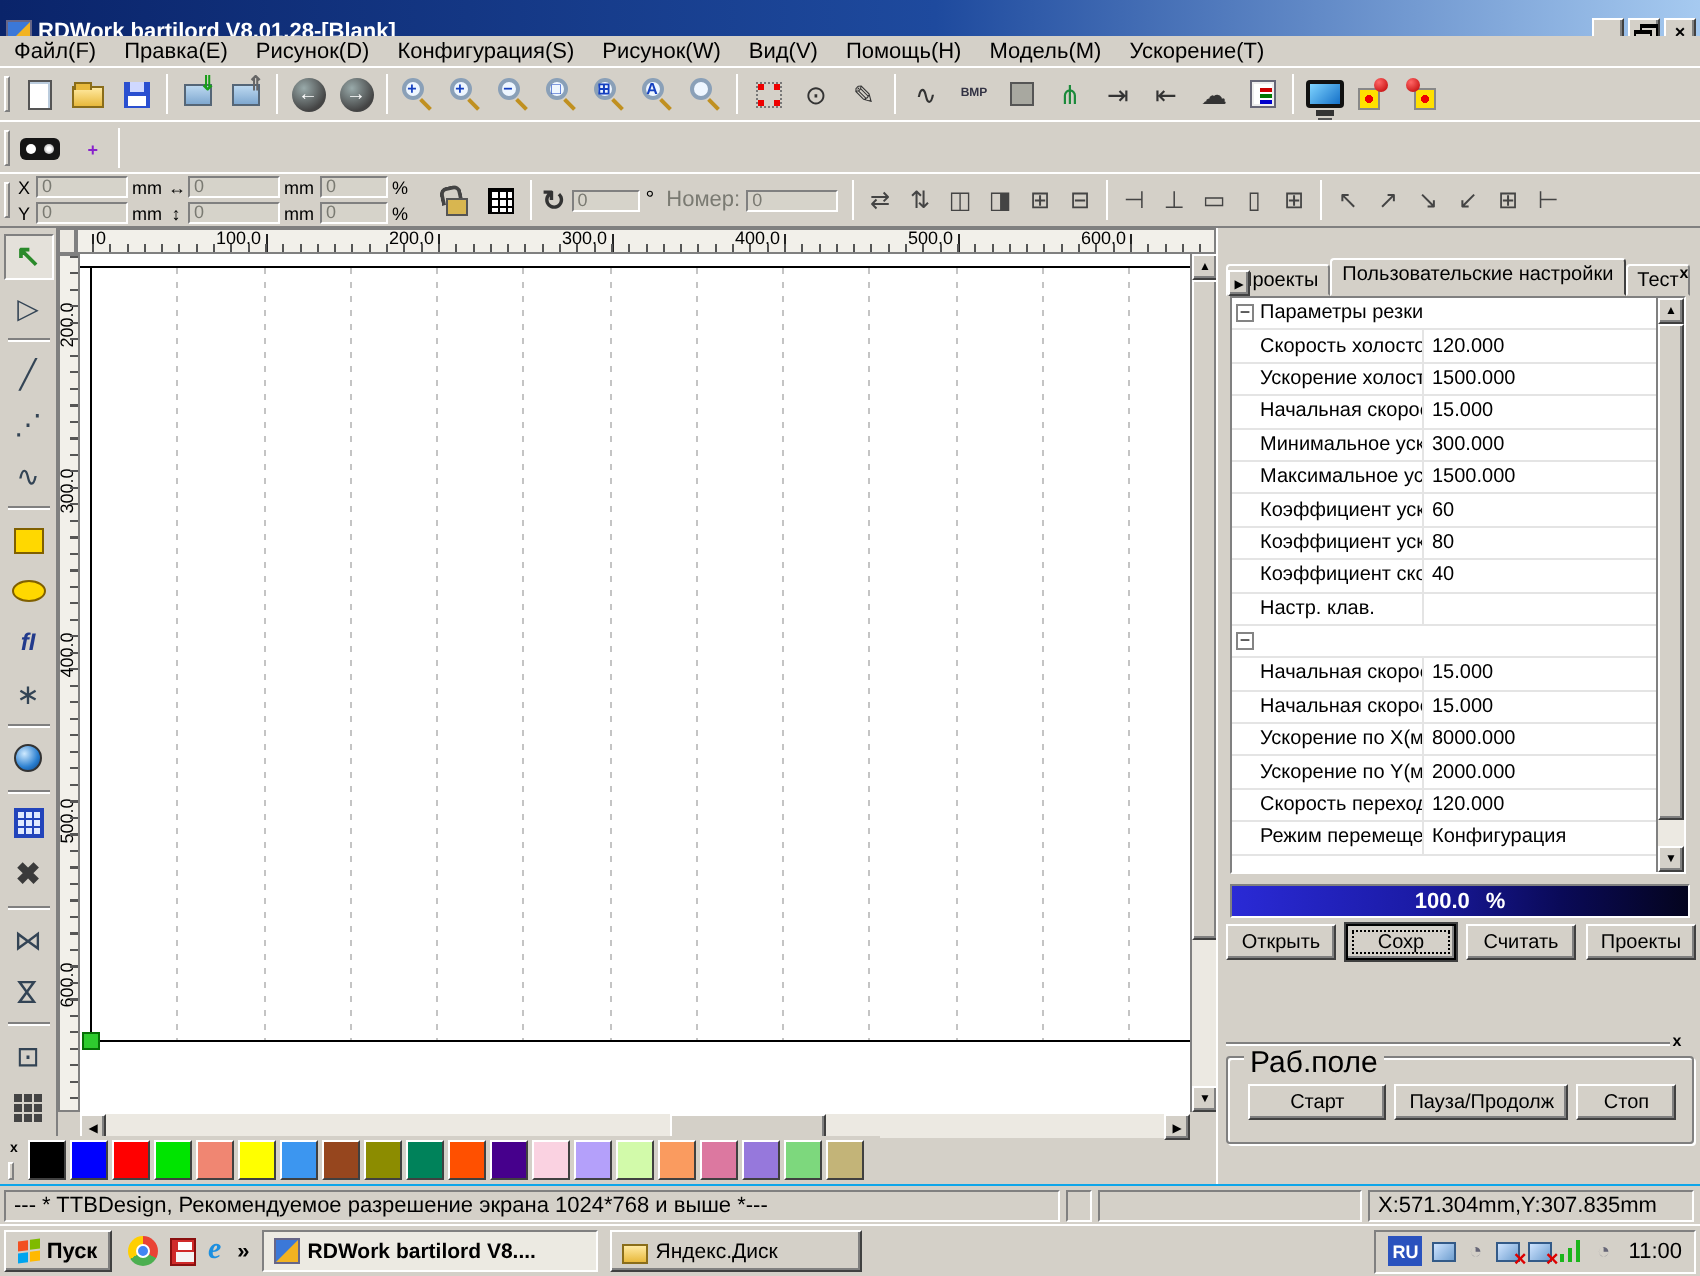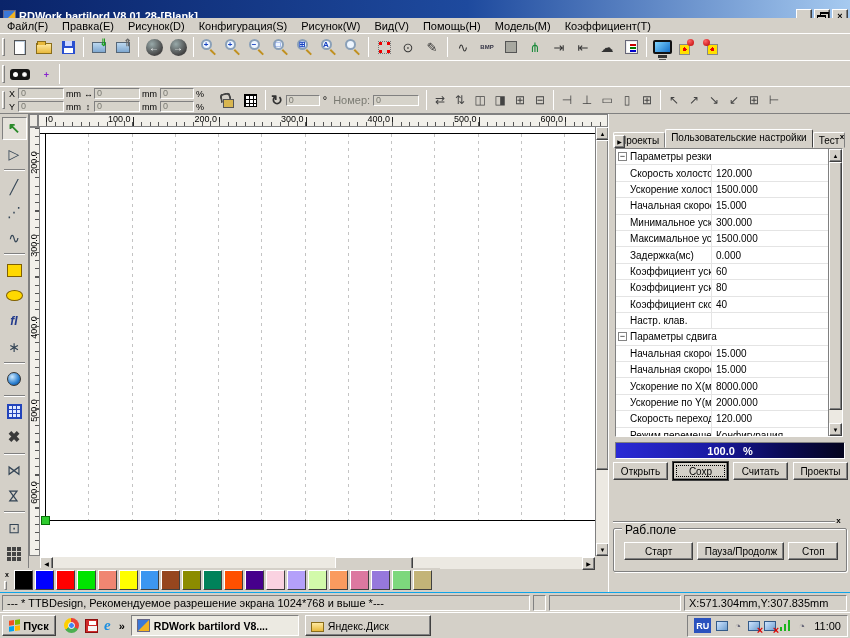--- a/index.html
+++ b/index.html
@@ -186,21 +186,21 @@
   .btn { height:18px; background:#d4d0c8; border:1px solid; border-color:#fff #404040 #404040 #fff;
          box-shadow:inset -1px -1px 0 #808080; font-size:10px; display:flex; align-items:center; justify-content:center;
          font-family:"Liberation Sans",sans-serif; }
   #btnrow .btn { width:55px; }
   .btn.focused { outline:1px dotted #000; outline-offset:-4px; border-color:#000; box-shadow:inset -1px -1px 0 #808080, 0 0 0 1px #404040; }
   #splitline { position:absolute; left:2px; top:407px; width:222px; height:2px; border-top:1px solid #808080; border-bottom:1px solid #fff; }
   #split-x { position:absolute; right:6px; top:401px; width:11px; height:11px; font-size:8px; font-weight:bold;
              display:flex; align-items:center; justify-content:center; }
   #workfield { position:absolute; left:2px; top:414px; width:234px; height:44px; border:1px solid #808080;
                box-shadow:inset 1px 1px 0 #fff, 1px 1px 0 #fff; border-radius:2px; }
-  #workfield .gb-label { position:absolute; left:8px; top:-6px; background:#d4d0c8; padding:0 3px; font-size:12px;text-align:right; }
+  #workfield .gb-label { position:absolute; left:8px; top:-6px; background:#d4d0c8; padding:0 3px; font-size:15px;text-align:right; }
   #wfbtns { position:absolute; left:10px; top:13px; width:214px; display:flex; gap:4px; }
 
   
   #palette { position:absolute; left:0; top:568px; width:440px; height:24px; background:#d4d0c8; display:flex; align-items:center; }
   #pal-handle { width:14px; height:24px; position:relative; }
   #pal-x { position:absolute; left:2px; top:1px; width:10px; height:10px; font-size:7px; font-weight:bold;
            display:flex; align-items:center; justify-content:center; }
   #pal-grip { position:absolute; left:4px; top:13px; width:3px; height:9px; border:1px solid; border-color:#fff #808080 #808080 #fff; }
   .swatch { width:19px; height:20px; margin-right:2px; border:1px solid; border-color:#fff #404040 #404040 #fff; }
 
@@ -263,21 +263,21 @@
 
 <div id="menubar">
     <span class="menu-item">Файл(F)</span>
     <span class="menu-item">Правка(E)</span>
     <span class="menu-item">Рисунок(D)</span>
     <span class="menu-item">Конфигурация(S)</span>
     <span class="menu-item">Рисунок(W)</span>
     <span class="menu-item">Вид(V)</span>
     <span class="menu-item">Помощь(H)</span>
     <span class="menu-item">Модель(M)</span>
-    <span class="menu-item">Коэффициент(T)</span>
+    <span class="menu-item">Ускорение(T)</span>
   </div>
 
 <div id="toolbar1" class="toolbar">
   <div class="grip"></div>
   <div id="tb1-icons" style="display:flex;align-items:center;">
       <div class="tbtn">
         <span class="i-page"></span>
       </div>
       <div class="tbtn">
         <span class="i-folder"></span>
@@ -624,42 +624,37 @@
         </div>
         <div class="trow">
           <span class="tlabel">Минимальное ускорени</span>
           <span class="tvalue">300.000</span>
         </div>
         <div class="trow">
           <span class="tlabel">Максимальное ускорен</span>
           <span class="tvalue">1500.000</span>
         </div>
         <div class="trow">
-          <span class="tlabel">Задержка(мс)</span>
-          <span class="tvalue">0.000</span>
-        </div>
-        <div class="trow">
           <span class="tlabel">Коэффициент ускорени</span>
           <span class="tvalue">60</span>
         </div>
         <div class="trow">
           <span class="tlabel">Коэффициент ускорени</span>
           <span class="tvalue">80</span>
         </div>
         <div class="trow">
           <span class="tlabel">Коэффициент скорости</span>
           <span class="tvalue">40</span>
         </div>
         <div class="trow">
           <span class="tlabel">Настр. клав.</span>
           <span class="tvalue"></span>
         </div>
         <div class="trow group">
           <span class="texp">−</span>
-          <span class="tlabel">Параметры сдвига</span>
           <span class="tvalue"></span>
         </div>
         <div class="trow">
           <span class="tlabel">Начальная скорость по</span>
           <span class="tvalue">15.000</span>
         </div>
         <div class="trow">
           <span class="tlabel">Начальная скорость по</span>
           <span class="tvalue">15.000</span>
         </div>

